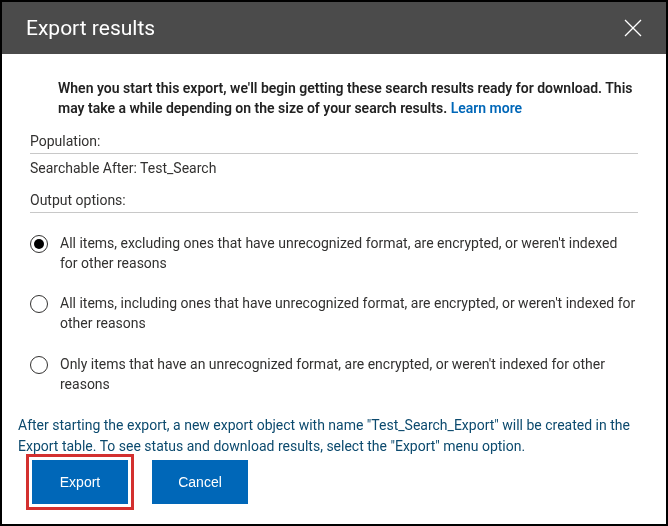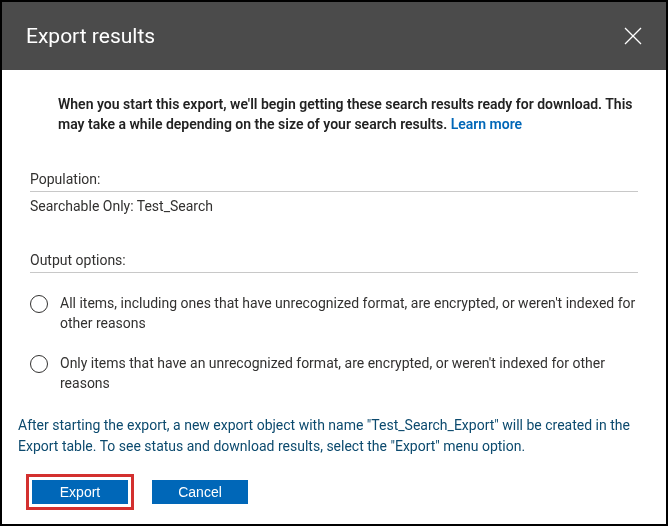--- a/index.html
+++ b/index.html
@@ -20,21 +20,21 @@
     height: 526px;
     border: 2px solid #000;
     background: #fff;
     position: relative;
     overflow: hidden;
   }
 
   .titlebar {
     background: #4b4b4b;
     color: #fff;
-    height: 68px;
+    height: 52px;
     display: flex;
     align-items: center;
     padding: 0 24px;
     justify-content: space-between;
   }
   .titlebar h1 {
     font-size: 21px;
     font-weight: 400;
     margin: 0;
   }
@@ -58,21 +58,21 @@
     margin-left: 28px;
   }
   .intro a {
     color: #0067b8;
     text-decoration: none;
     font-weight: 600;
     cursor: pointer;
   }
 
   .section-label {
-    margin-top: 36px;
+    margin-top: 14px;
     font-size: 14px;
     color: #323130;
     border-bottom: 1px solid #c8c8c8;
     padding-bottom: 4px;
   }
   .kv-row {
     font-size: 14px;
     color: #323130;
     padding: 6px 0 2px 0;
   }
@@ -127,21 +127,21 @@
 
   .actions {
     position: absolute;
     left: 24px;
     bottom: 14px;
     display: flex;
     gap: 18px;
     align-items: center;
   }
   .btn {
-    height: 24px;
+    height: 44px;
     min-width: 96px;
     display: inline-flex;
     align-items: center;
     justify-content: center;
     font-size: 14px;
     color: #fff;
     background: #0067b8;
     border: none;
     cursor: pointer;
     padding: 0 14px;
@@ -165,26 +165,30 @@
     </svg>
   </div>
 
   <div class="content">
 
     <div class="intro">
       <span>When you start this export, we'll begin getting these search results ready for download. This may take a while depending on the size of your search results. </span><a>Learn more</a>
     </div>
 
     <div class="section-label">Population:</div>
-    <div class="kv-row">Searchable Only:  Test_Search</div>
+    <div class="kv-row">Searchable After:  Test_Search</div>
 
     <div class="section-label">Output options:</div>
 
     <div class="options">
 
+      <div class="radio-row">
+        <div class="radio-circle selected"></div>
+        <div class="radio-label">All items, excluding ones that have unrecognized format, are encrypted, or weren't indexed for other reasons</div>
+      </div>
 
       <div class="radio-row">
         <div class="radio-circle"></div>
         <div class="radio-label">All items, including ones that have unrecognized format, are encrypted, or weren't indexed for other reasons</div>
       </div>
 
       <div class="radio-row">
         <div class="radio-circle"></div>
         <div class="radio-label">Only items that have an unrecognized format, are encrypted, or weren't indexed for other reasons</div>
       </div>

